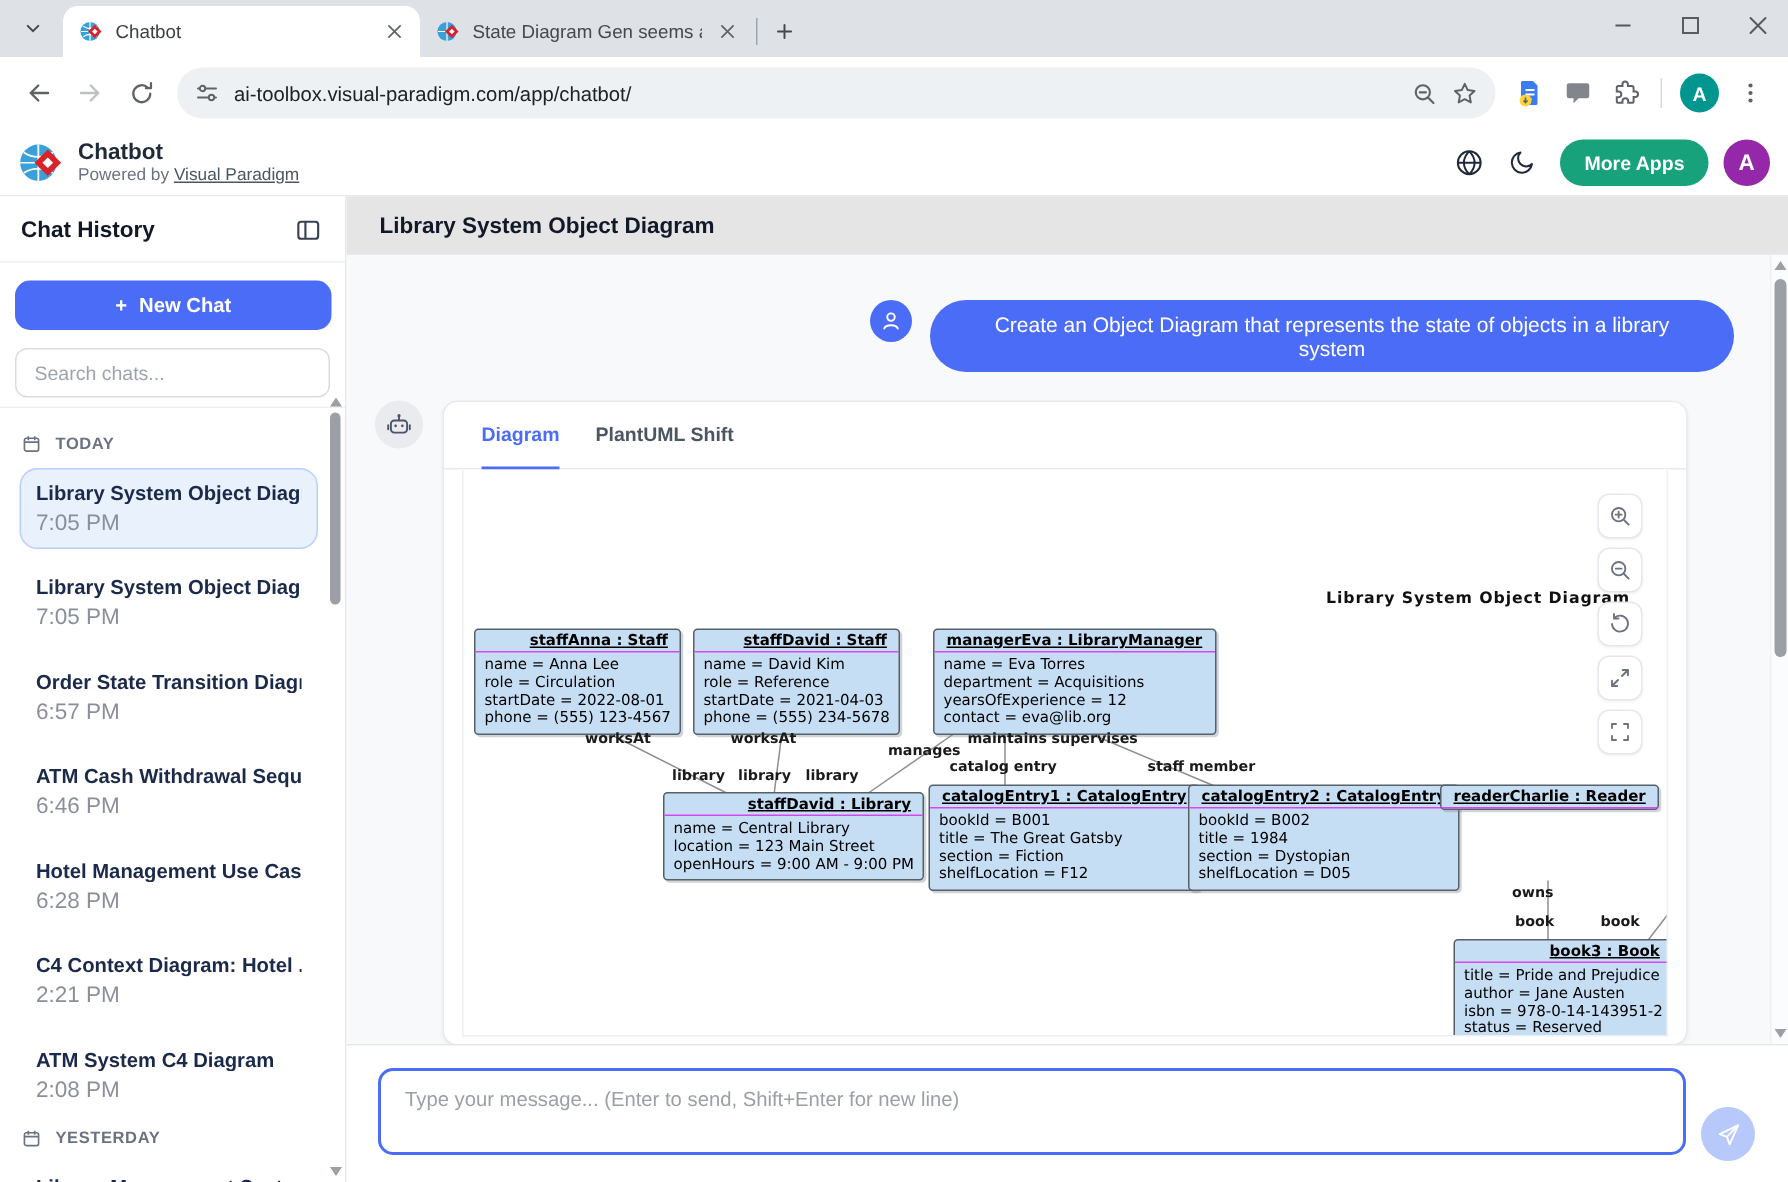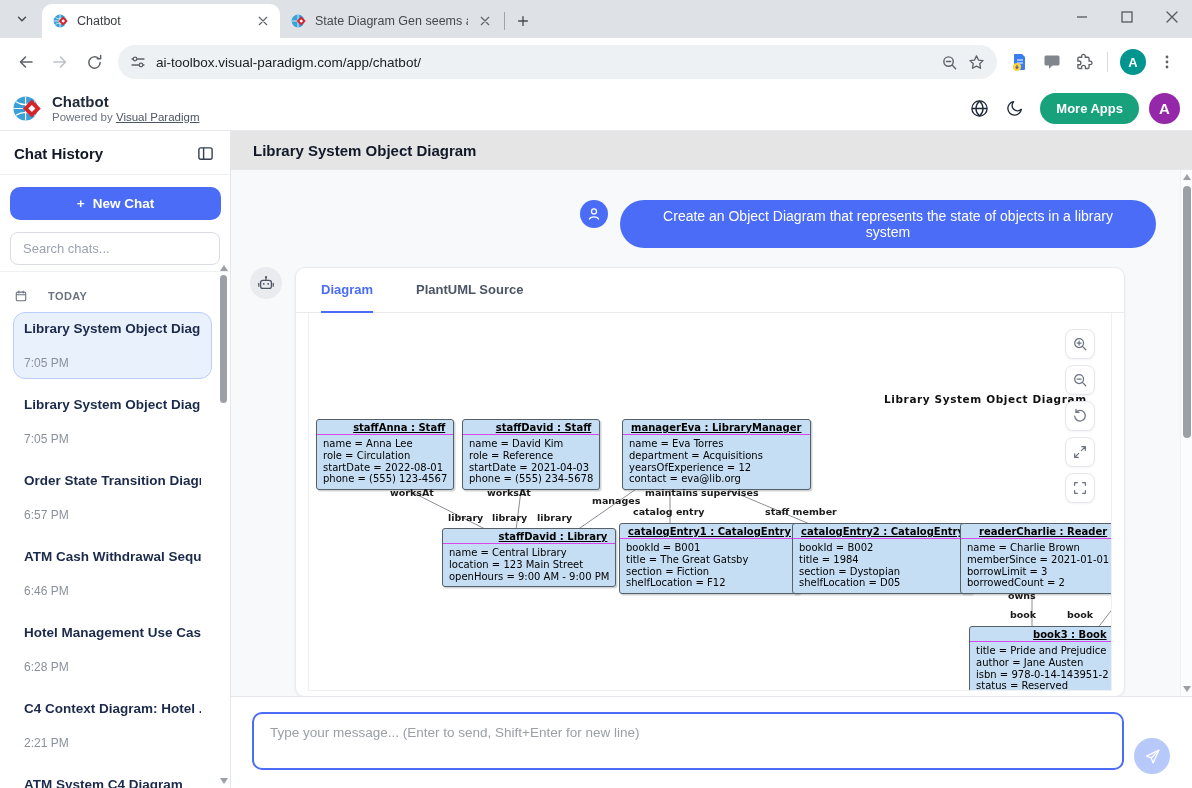--- a/index.html
+++ b/index.html
@@ -45,39 +45,39 @@
   
   .sb-header{display:flex;justify-content:space-between;align-items:center;padding:11px 14px 10px;border-bottom:1px solid #eef0f3}
   .sb-title{font-size:15px;font-weight:700;color:#111827}
   .collapse-btn{width:22px;height:22px;color:#374151}
   .newchat{display:flex;align-items:center;justify-content:center;gap:8px;margin:12px 10px 0;height:33px;background:#4a6cf7;border:none;border-radius:10px;color:#fff;font-size:13.5px;font-weight:600;width:211px;font-family:inherit}
   .searchwrap{margin:12px 10px 6px}
   .search{width:100%;height:33px;border:1px solid #d9dde3;border-radius:8px;padding:0 12px;font-size:13px;color:#374151;outline:none;font-family:inherit}
   .search::placeholder{color:#9ca3af}
   .sb-divider{border-top:1px solid #eef0f3}
   .sb-list{padding:10px 18px 0 13px}
-  .sb-section{display:flex;gap:21px;color:#6b7280;font-size:11px;font-weight:700;letter-spacing:.4px;margin:8px 2px 10px}
+  .sb-section{display:flex;gap:10px;color:#6b7280;font-size:11px;font-weight:700;letter-spacing:.4px;margin:8px 2px 10px}
   .chat-item{padding:8px 10px;border-radius:12px;margin-bottom:9px;border:1px solid transparent;cursor:pointer}
   .chat-item.selected{background:#e9f1fd;border-color:#b9cefa}
   .ci-title{font-size:13.5px;font-weight:600;color:#1b2a4a;white-space:nowrap;overflow:hidden}
-  .ci-time{font-size:12px;color:#8a909b;margin-top:20px}
+  .ci-time{font-size:15px;color:#8a909b;margin-top:4px}
   .sb-scroll{position:absolute;right:1px;top:130px;bottom:0;width:10px}
   .tri-up{width:0;height:0;border-left:4px solid transparent;border-right:4px solid transparent;border-bottom:6px solid #9aa0a6;position:absolute;top:4px;left:1px}
   .tri-down{width:0;height:0;border-left:4px solid transparent;border-right:4px solid transparent;border-top:6px solid #9aa0a6;position:absolute;bottom:4px;left:1px}
   .sb-thumb{position:absolute;top:14px;left:1px;width:7px;height:128px;background:#9aa0a6;border-radius:4px}
 
   
   .pagetitle-bar{height:39px;border-bottom:1px solid #e7e9ee;display:flex;align-items:center;padding:0 22px;flex:none}
   .pagetitle{font-size:15px;font-weight:700;color:#111827}
   .chatarea{position:relative;height:527px;background:#f8f9fb;border-bottom:1px solid #e3e6ea;overflow:hidden;flex:none}
   .user-avatar{position:absolute;left:349px;top:30px;width:28px;height:28px;border-radius:50%;background:#4a6cf7}
   .user-bubble{position:absolute;left:389px;top:30px;width:536px;height:48px;background:#4a6cf7;border-radius:24px;color:#fff;font-size:14px;display:flex;align-items:center;justify-content:center;padding:0 20px;text-align:center}
   .bot-avatar{position:absolute;left:19px;top:97px;width:32px;height:32px;border-radius:50%;background:#e9ebef;color:#4b5563}
   .bot-card{position:absolute;left:64px;top:97px;width:830px;height:430px;background:#fff;border:1px solid #e8eaee;border-radius:10px;box-shadow:0 1px 3px rgba(16,24,40,.06)}
-  .card-tabs{height:45px;display:flex;align-items:stretch;gap:43px;padding-left:25px;border-bottom:1px solid #e8eaed}
+  .card-tabs{height:45px;display:flex;align-items:stretch;gap:24px;padding-left:25px;border-bottom:1px solid #e8eaed}
   .ctab{display:flex;align-items:center;font-size:13px;font-weight:600;color:#4b5563;border-bottom:2px solid transparent;margin-bottom:-1px;cursor:pointer}
   .ctab.active{color:#4a6cf7;border-bottom-color:#4a6cf7}
   .viewport{position:relative;margin:0 12px;height:378px;border-left:1px solid #eef0f3;border-right:1px solid #eef0f3;border-bottom:1px solid #eef0f3;background:#fff;overflow:hidden}
   .edges{position:absolute;left:0;top:0;z-index:0}
   .uml-box{position:absolute;background:#c6def4;border:1px solid #566069;border-radius:3px;font-family:"DejaVu Sans",sans-serif;font-size:10px;color:#000;z-index:1;box-shadow:1.5px 1.5px 0 rgba(120,130,140,.35)}
   .uml-head{text-align:right;padding:2px 8px 1px;border-bottom:1px solid #d946ef;text-decoration:underline;font-weight:700;white-space:nowrap}
   .uml-attrs{padding:3px 6px 4px;line-height:11.8px;white-space:nowrap}
   .dg-title{position:absolute;left:575px;top:80px;font-size:10.5px;font-weight:700;color:#111;letter-spacing:.6px;font-family:"DejaVu Sans",sans-serif;z-index:2}
   .elabel{position:absolute;font-family:"DejaVu Sans",sans-serif;font-size:9.5px;font-weight:700;color:#1a1a1a;white-space:nowrap;z-index:2}
   .dg-controls{position:absolute;right:16px;top:16px;display:flex;flex-direction:column;gap:6px;z-index:3}
@@ -338,21 +338,21 @@
               <circle cx="10" cy="3.5" r="1.2" fill="currentColor"></circle>
               <circle cx="7.5" cy="11" r="1" fill="currentColor"></circle>
               <circle cx="12.5" cy="11" r="1" fill="currentColor"></circle>
               <path d="M2 10.5v3M18 10.5v3" stroke="currentColor" stroke-width="1.4" stroke-linecap="round"></path>
             </svg>
         </div>
 
         <div class="bot-card">
           <div class="card-tabs">
             <div class="ctab active">Diagram</div>
-            <div class="ctab">PlantUML Source</div>
+            <div class="ctab">PlantUML Shift</div>
           </div>
 
           <div class="viewport">
             <svg class="edges" width="803" height="378">
               <g stroke="#8a8f95" stroke-width="1">
                 <line x1="85" y1="170" x2="178" y2="217"></line>
                 <line x1="213" y1="170" x2="207" y2="217"></line>
                 <line x1="333" y1="172" x2="268" y2="217"></line>
                 <line x1="361" y1="172" x2="361" y2="214"></line>
                 <line x1="408" y1="172" x2="503" y2="212"></line>
@@ -411,26 +411,20 @@
               <div class="uml-head">catalogEntry2 : CatalogEntry</div>
               <div class="uml-attrs">
                 <div>bookId = B002</div>
                 <div>title = 1984</div>
                 <div>section = Dystopian</div>
                 <div>shelfLocation = D05</div>
               </div>
             </div>
             <div class="uml-box" style="left:651px;top:210px">
               <div class="uml-head">readerCharlie : Reader</div>
-              <div class="uml-attrs">
-                <div>name = Charlie Brown</div>
-                <div>memberSince = 2021-01-01</div>
-                <div>borrowLimit = 3</div>
-                <div>borrowedCount = 2</div>
-              </div>
             </div>
             <div class="uml-box" style="left:660px;top:313px">
               <div class="uml-head">book3 : Book</div>
               <div class="uml-attrs">
                 <div>title = Pride and Prejudice</div>
                 <div>author = Jane Austen</div>
                 <div>isbn = 978-0-14-143951-2</div>
                 <div>status = Reserved</div>
               </div>
             </div>

